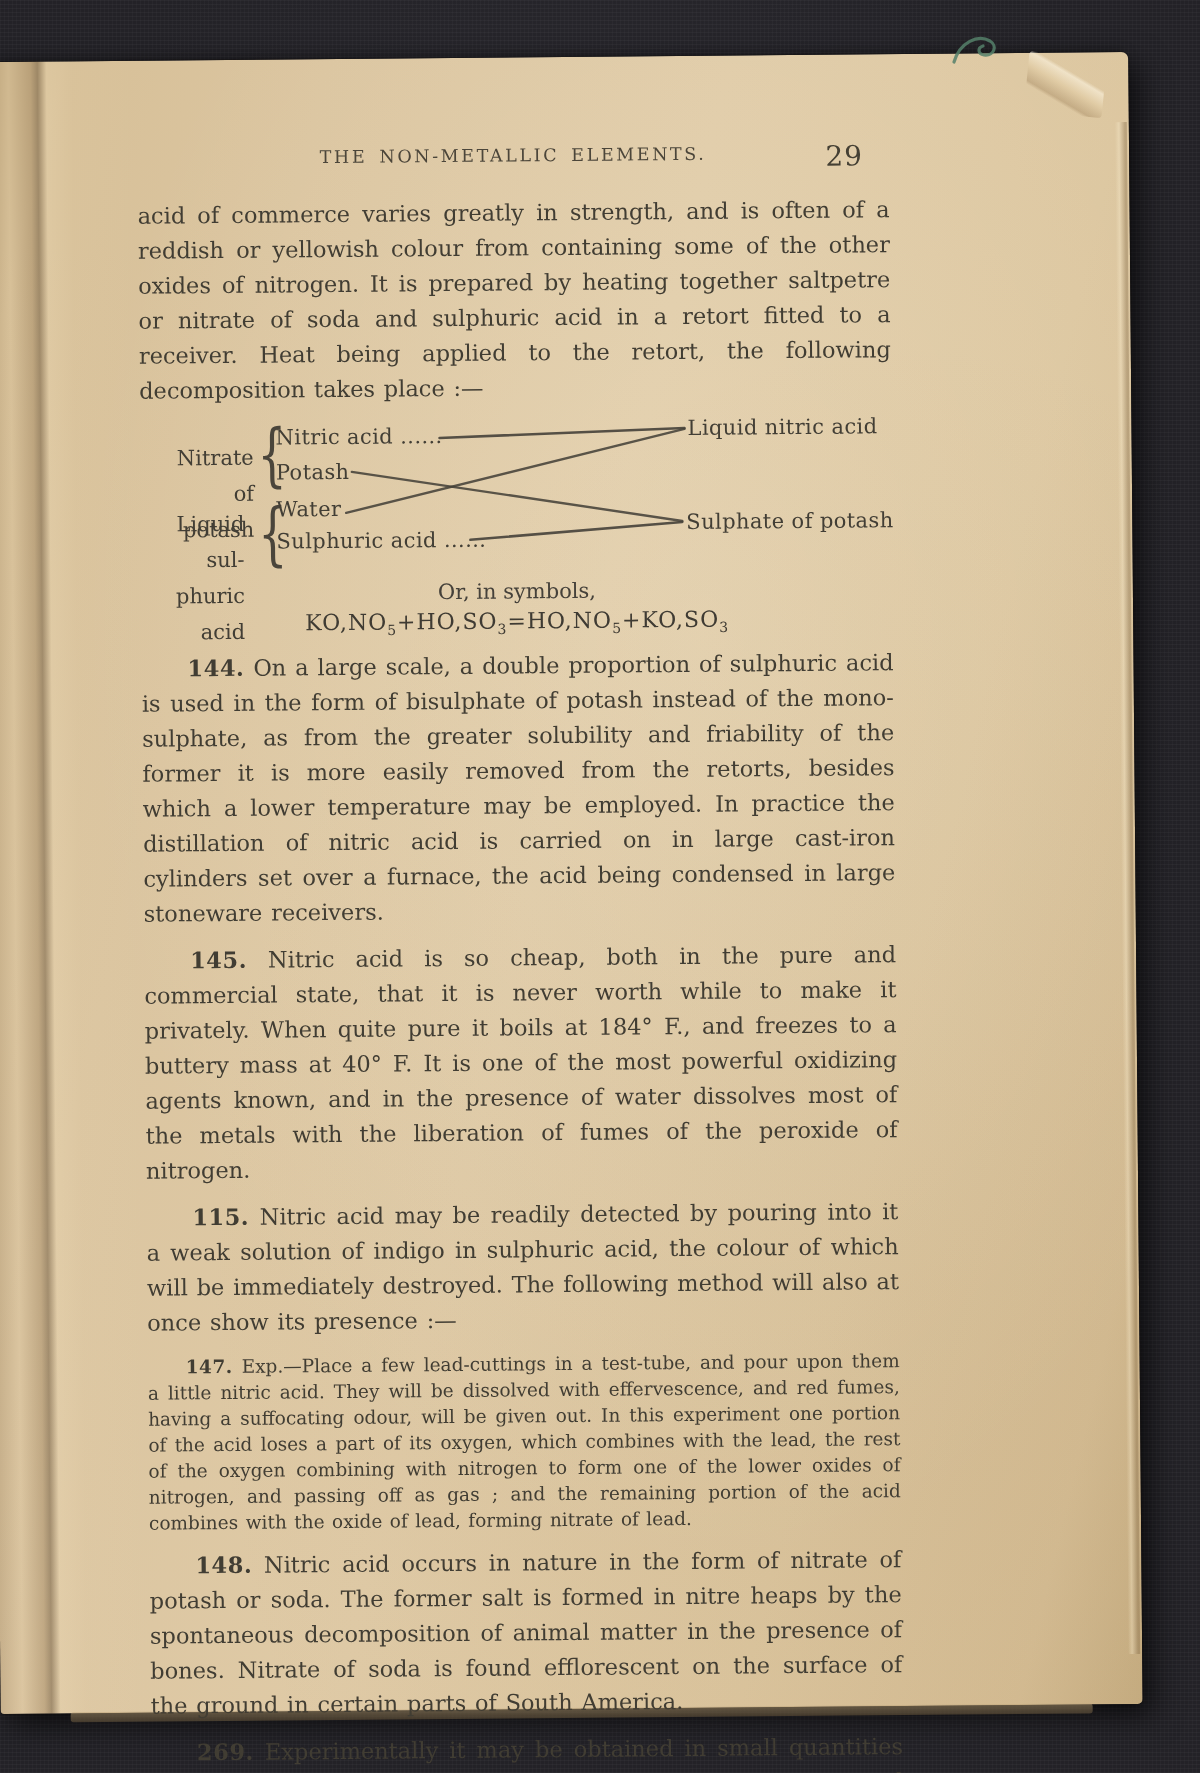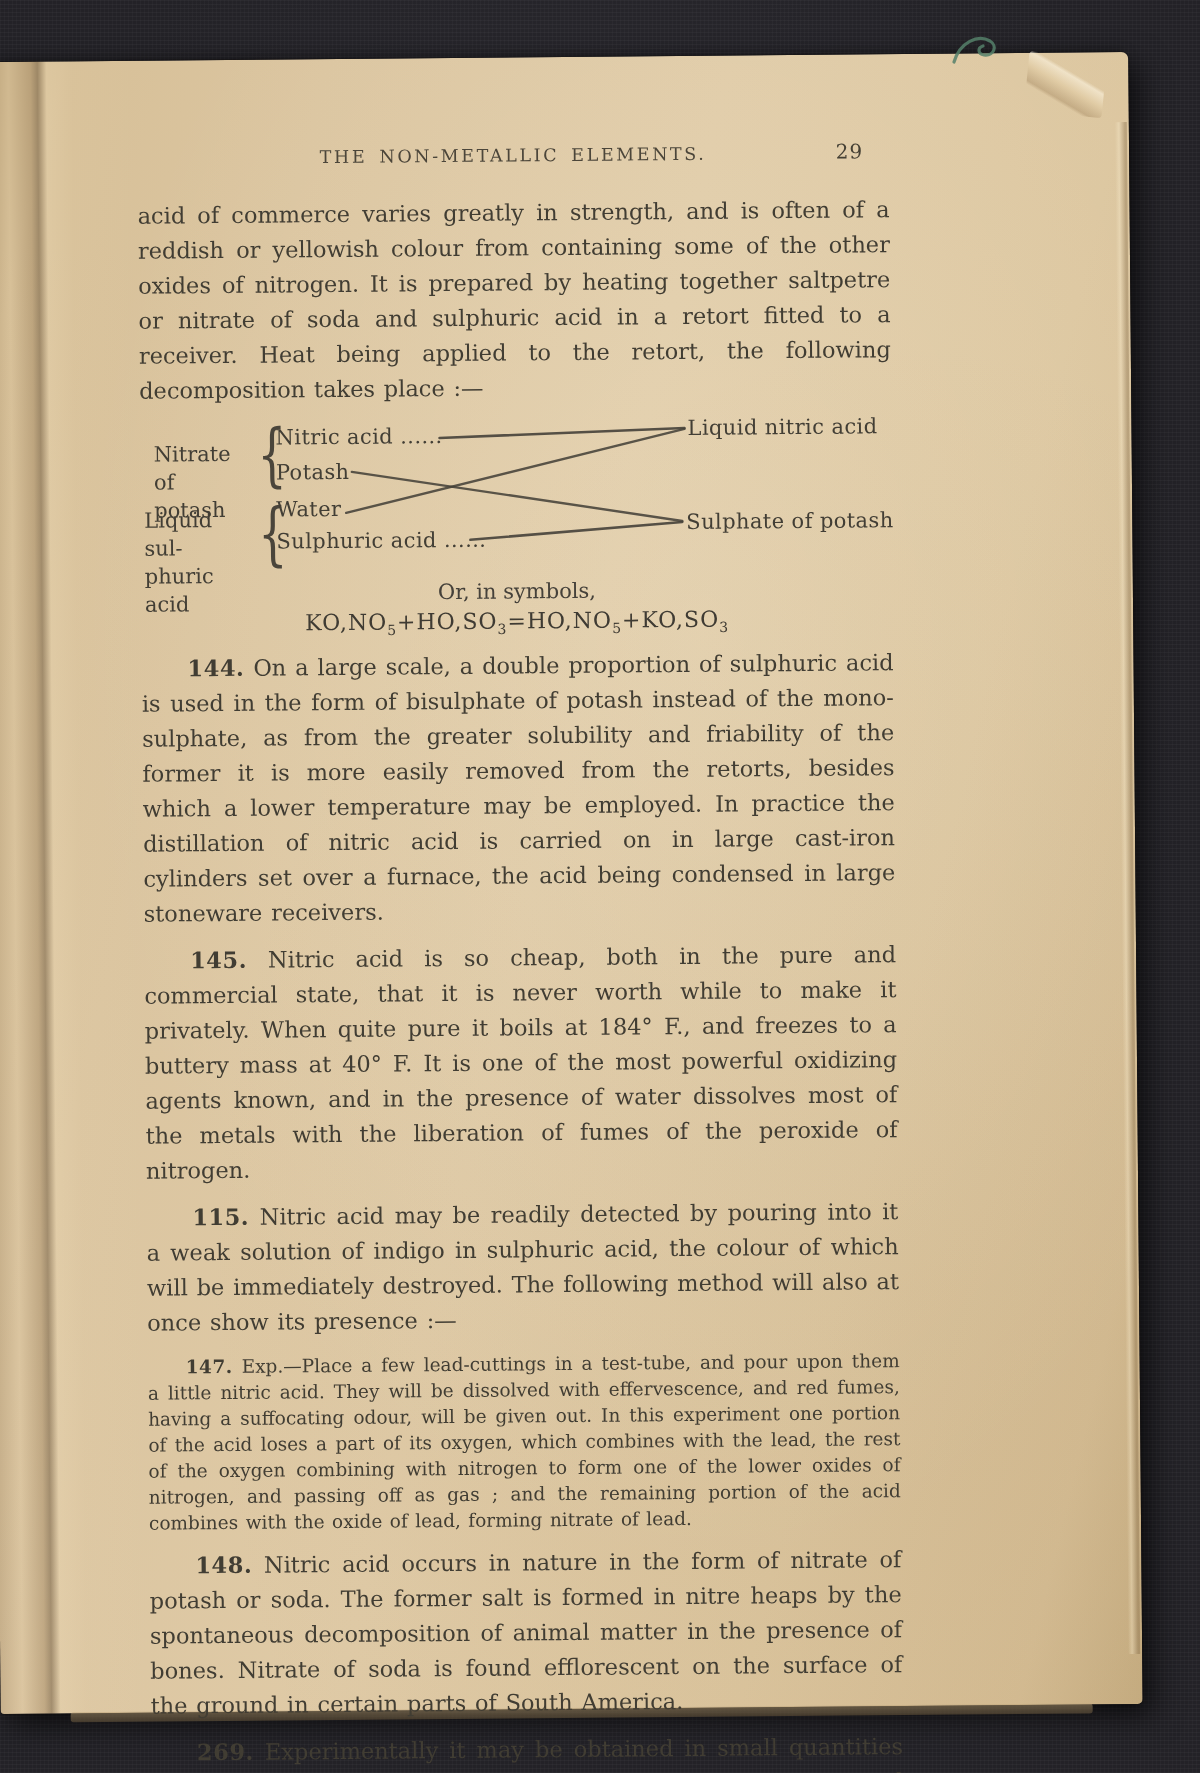--- a/index.html
+++ b/index.html
@@ -54,33 +54,33 @@
   .content{
     position:absolute;left:150px;top:88px;width:752px;
     color:#413d33;
   }
   .running-header{position:relative;height:26px;margin-bottom:24px;}
   .header-title{
     display:block;text-align:center;font-size:17.5px;letter-spacing:2.6px;
     color:#4c463a;word-spacing:4px;
   }
   .page-number{
-    position:absolute;right:26px;top:-3px;font-size:20px;color:#454034;letter-spacing:1px;
+    position:absolute;right:26px;top:-3px;font-size:28px;color:#454034;letter-spacing:1px;
   }
 
   .body-text{font-size:22.5px;line-height:35px;text-align:justify;word-spacing:1.6px;margin:0;}
   .para{margin:12px 0 0 0;text-indent:46px;}
   .intro{margin:0;text-indent:0;}
   .pnum{letter-spacing:0.5px;font-weight:bold;}
   .small-type{font-size:18.5px;line-height:26px;text-indent:38px;margin-top:14px;}
   .exp{}
 
   
   .diagram{position:relative;height:148px;margin:16px 0 0 0;font-size:21px;color:#423e35;}
-  .diagram .lbl{position:absolute;width:100px;text-align:left;line-height:28px;}
+  .diagram .lbl{position:absolute;width:100px;text-align:right;line-height:36px;}
   .lbl-1{left:14px;top:16px;}
   .lbl-2{left:4px;top:82px;width:112px;}
   .brace{
     position:absolute;font-size:64px;font-weight:400;color:#4a453b;
     transform:scaleX(0.72) scaleY(1.08);line-height:60px;
   }
   .brace-1{left:112px;top:1px;}
   .brace-2{left:112px;top:80px;}
   .comp{position:absolute;left:136px;white-space:nowrap;letter-spacing:0.4px;}
   .comp-nitric{top:2px;}

